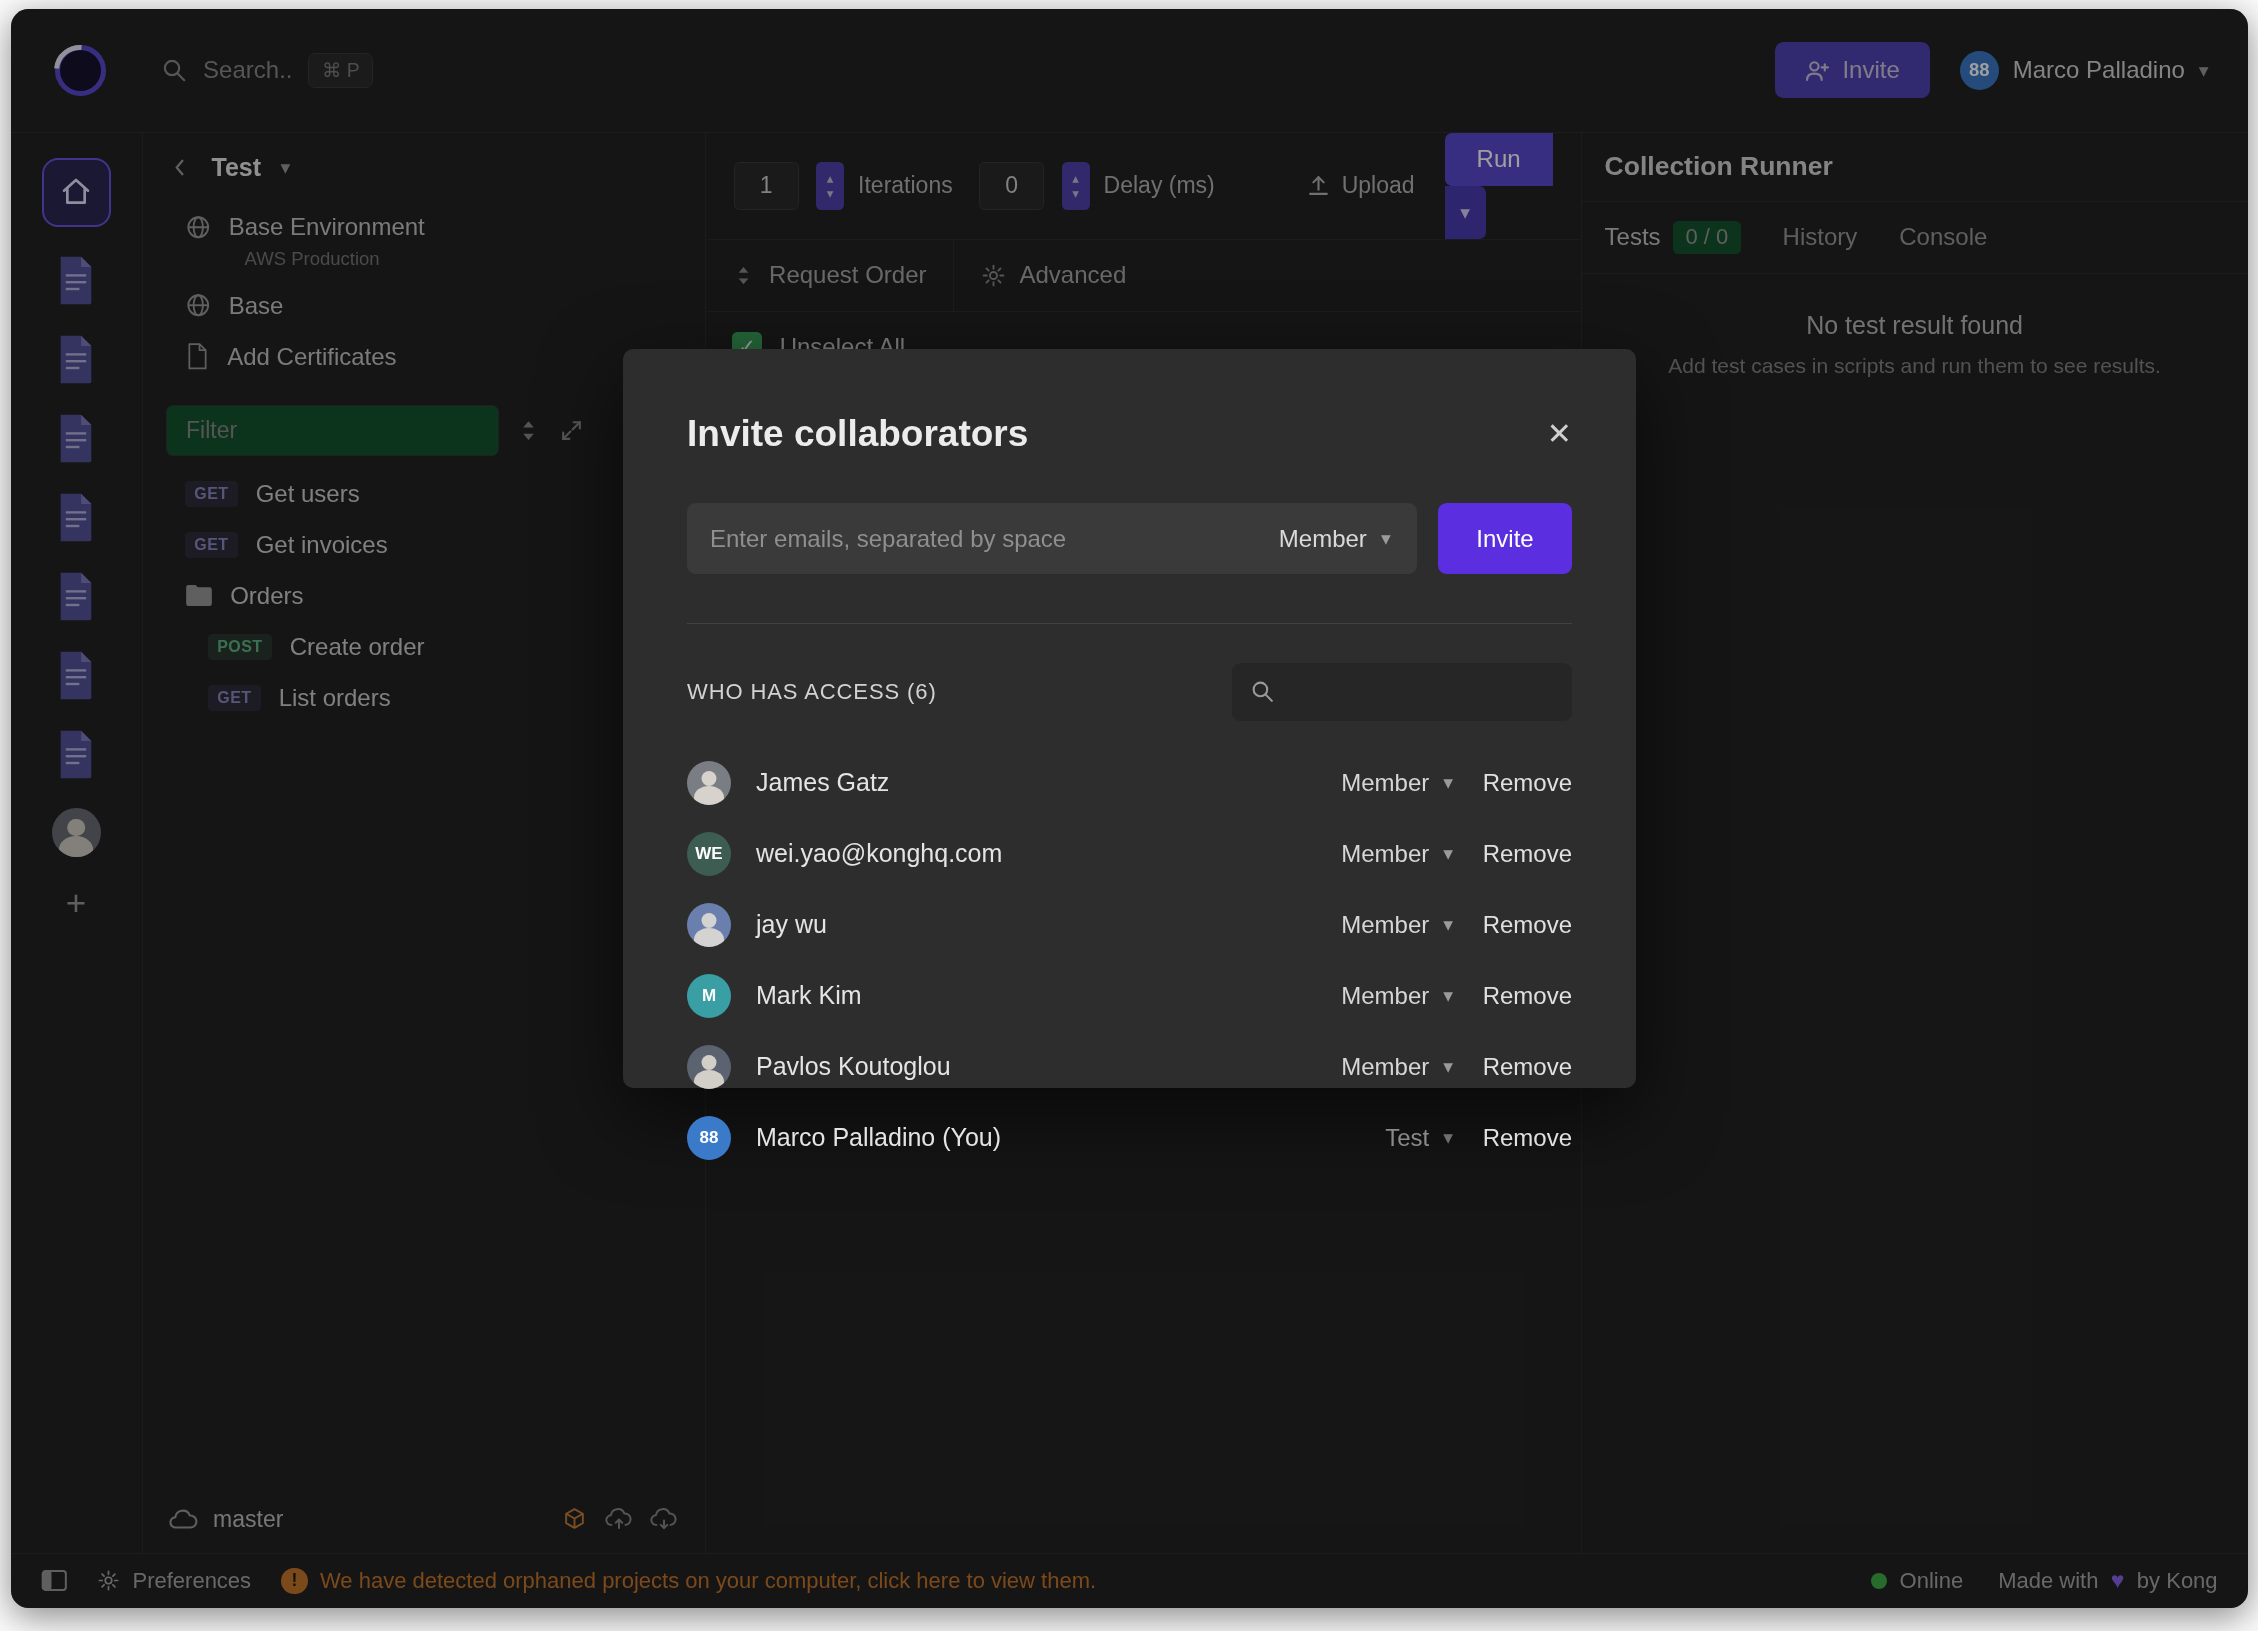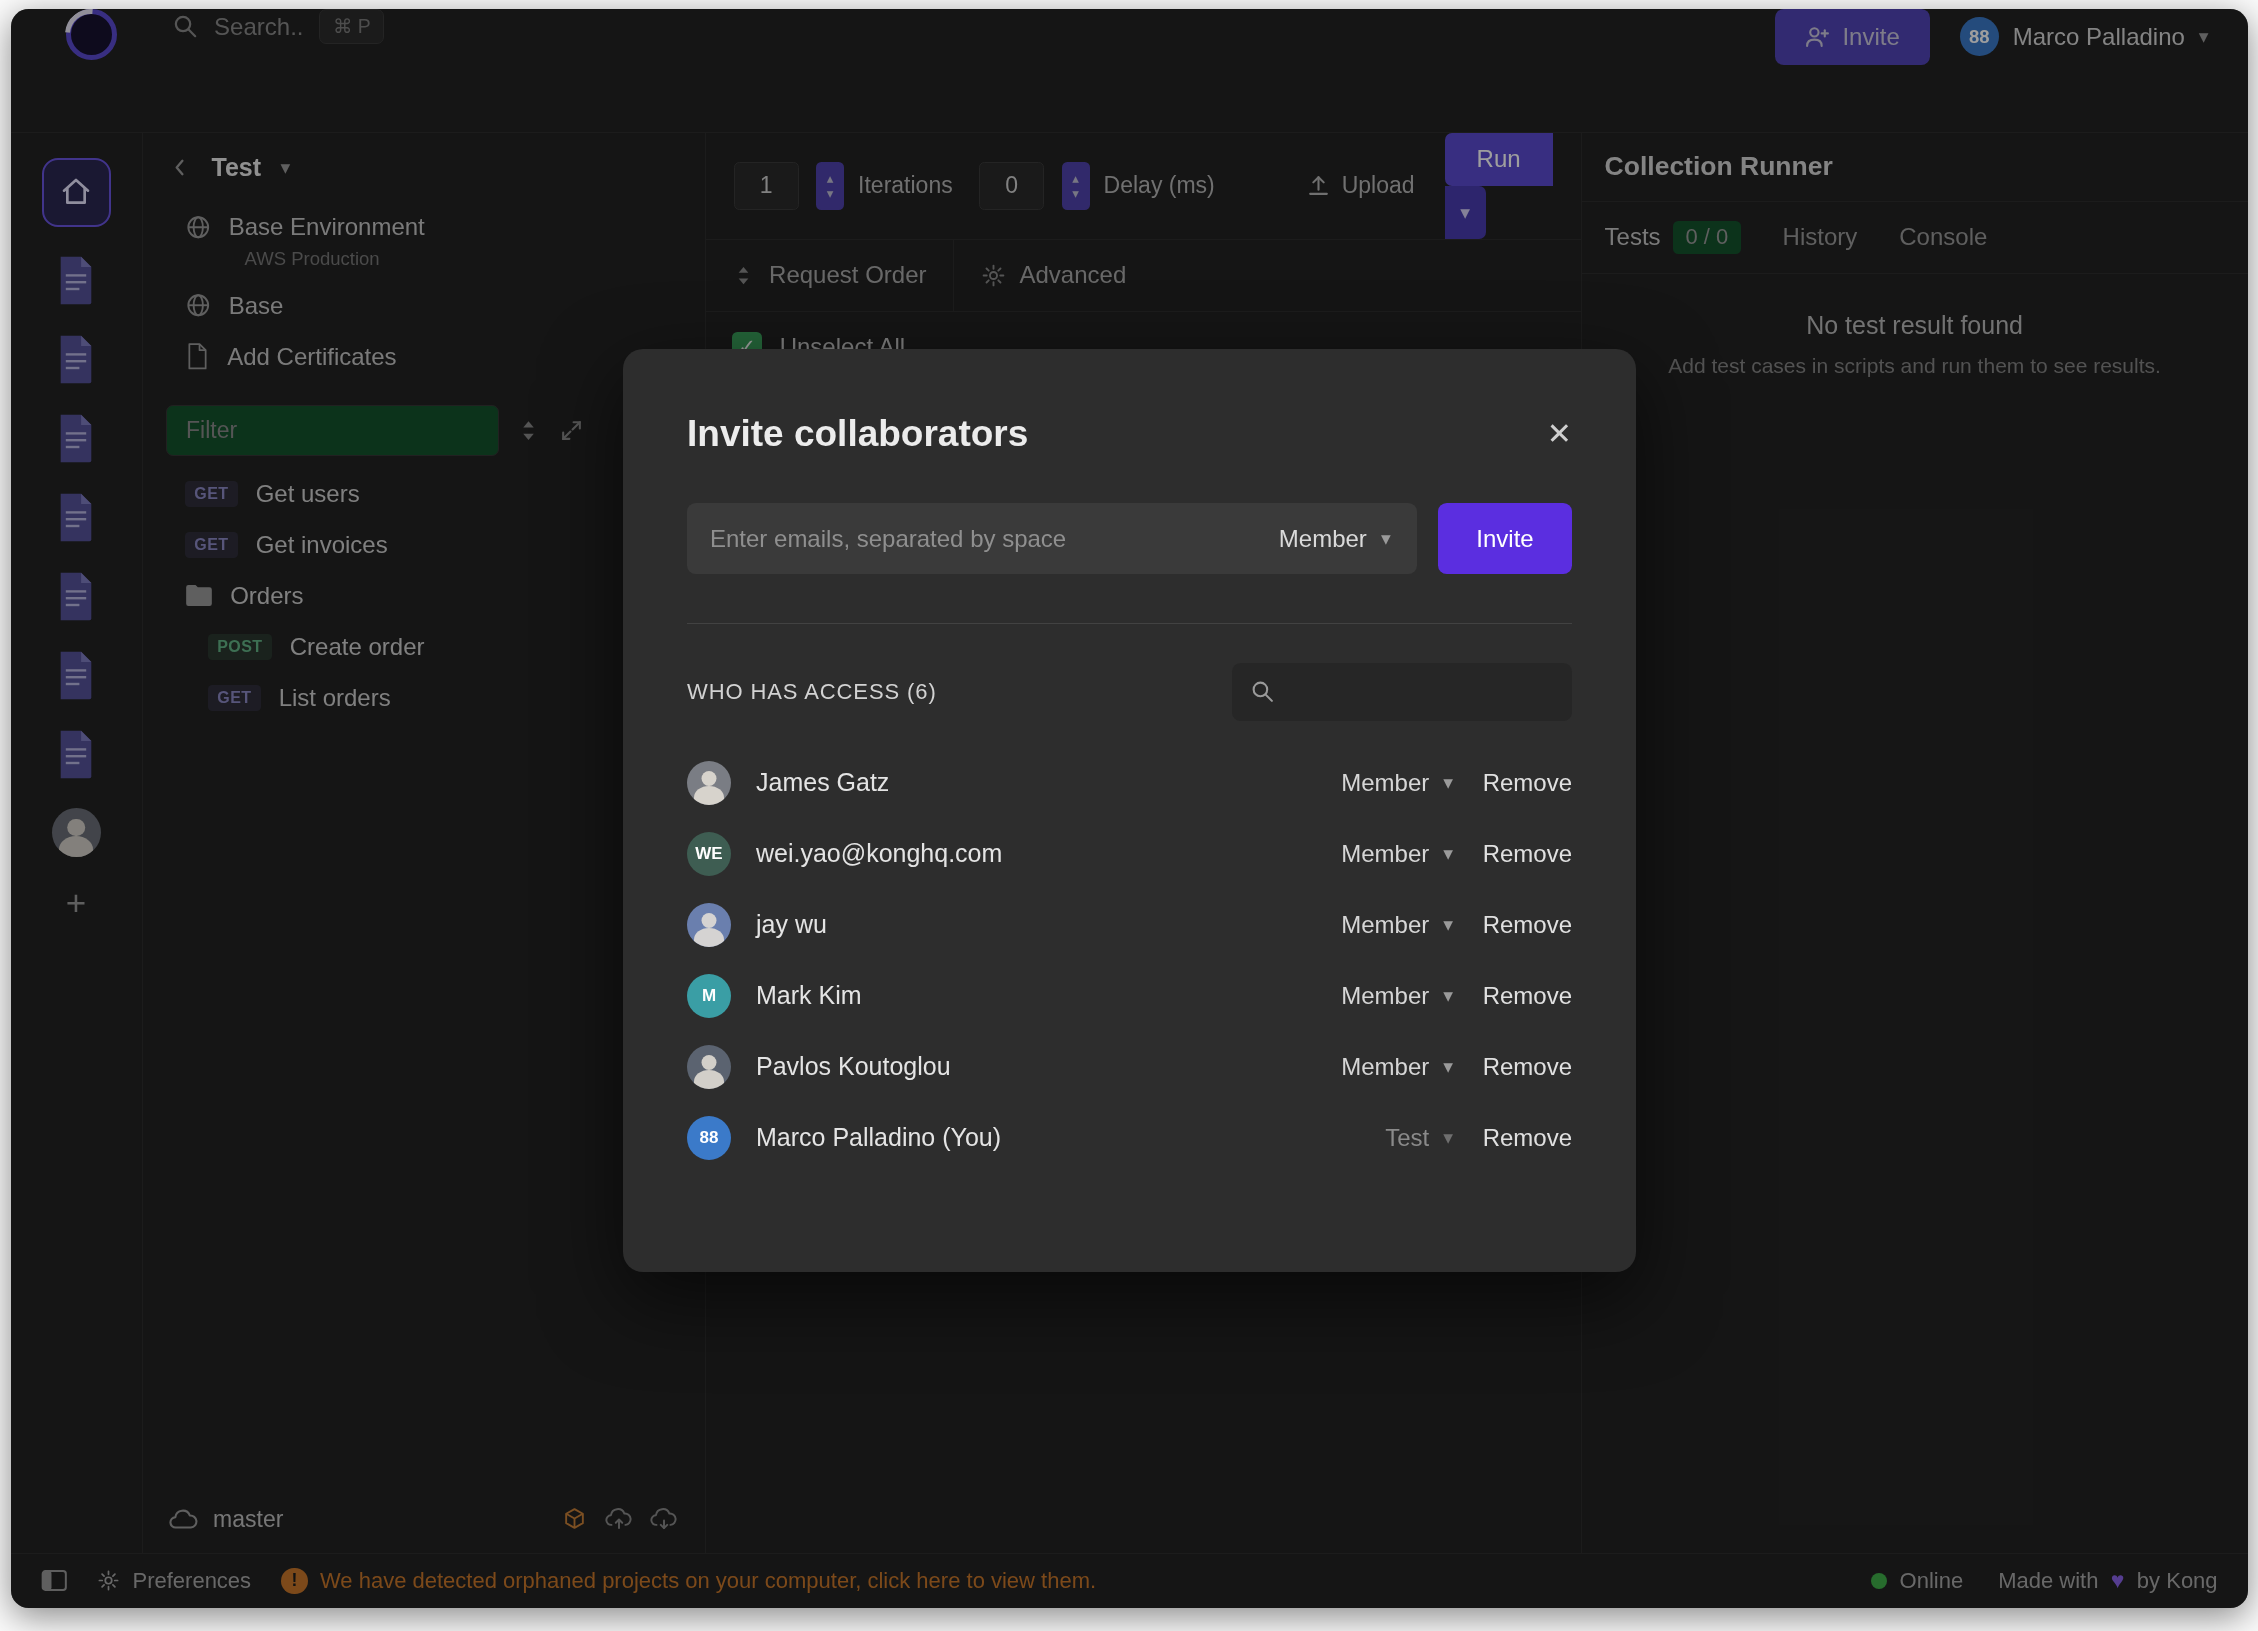--- a/index.html
+++ b/index.html
@@ -13,21 +13,21 @@
   .window {
     position:absolute; left:10.6px; top:8.8px; width:2237px; height:1599px;
     background:#232323; border-radius:17.6px; overflow:hidden;
     display:flex; flex-direction:column;
     box-shadow:0 8.8px 35px rgba(0,0,0,.45);
   }
   svg { display:block; }
   .icon { display:inline-flex; align-items:center; justify-content:center; flex:0 0 auto; }
 
   
-  .app-header { flex:0 0 124px; display:flex; align-items:flex-start; padding:0 39px 0 55px; border-bottom:0.9px solid #2e2e2e; }
+  .app-header { flex:0 0 124px; display:flex; align-items:center; padding:0 39px 0 44px; border-bottom:0.9px solid #2e2e2e; }
   .logo { width:51px; height:51px; border-radius:50%; border:5.3px solid var(--accent,#5b4bd0); background:#181230; position:relative; }
   .logo::before { content:""; position:absolute; left:-5.3px; top:-5.3px; width:41px; height:41px; border-radius:50%;
     border:5.3px solid transparent; border-top-color:#ece9f8; transform:rotate(-40deg); }
   .search-bar { display:flex; align-items:center; gap:16px; margin-left:55px; cursor:pointer; }
   .search-label { font-size:24px; color:#8a8a8a; }
   .kbd { font-size:19.4px; color:#7d7d7d; background:#2c2c2c; border:0.9px solid #3a3a3a; border-radius:7px; padding:5.3px 12.4px; }
   .header-right { margin-left:auto; display:flex; align-items:center; gap:30px; }
   .invite-top-btn { display:flex; align-items:center; gap:12.4px; background:var(--accent,#5b4bd0); opacity:.85;
     color:#e9e6ff; font-size:24px; border-radius:8.8px; height:56px; padding:0 30px; cursor:pointer; }
   .user-menu { display:flex; align-items:center; gap:14px; cursor:pointer; }
@@ -107,22 +107,22 @@
   .sb-group { display:flex; align-items:center; gap:12.4px; cursor:pointer; }
   .warn-dot { width:26.5px; height:26.5px; border-radius:50%; background:var(--warning,#c9772a); color:#1d1d1d;
     font-weight:bold; font-size:17.6px; display:flex; align-items:center; justify-content:center; }
   .warn-text { color:var(--warning,#c9772a); }
   .sb-right { margin-left:auto; display:flex; align-items:center; gap:35px; }
   .online-dot { width:16px; height:16px; border-radius:50%; background:var(--online,#3fae49); }
   .heart { color:#8a63e8; font-size:23px; }
 
   
   .dim { position:absolute; inset:0; background:rgba(0,0,0,.38); z-index:50; }
-  .modal { position:absolute; left:623px; top:349px; width:1013px; height:923px; z-index:60;
-    background:#2d2d2d; border-radius:20px; box-shadow:0 26.5px 79px rgba(0,0,0,.6); padding:0 64px; }
+  .modal { position:absolute; left:623px; top:349px; width:1013px; height:739px; z-index:60;
+    background:#2d2d2d; border-radius:10px; box-shadow:0 26.5px 79px rgba(0,0,0,.6); padding:0 64px; }
   .modal-head { padding-top:64px; display:flex; align-items:center; justify-content:space-between; }
   .modal-title { font-size:37px; font-weight:600; color:#ececec; }
   .modal-close { font-size:30px; color:#cfcfcf; cursor:pointer; line-height:1; }
   .invite-row { margin-top:48px; display:flex; gap:21px; height:71px; }
   .email-box { flex:1; display:flex; align-items:center; background:#3a3a3a; border-radius:8.8px; padding:0 14px 0 23px; }
   .email-input { flex:1; background:transparent; border:none; outline:none; color:#e0e0e0; font-size:24px; font-family:inherit; min-width:0; }
   .email-input::placeholder { color:#8f8f8f; }
   .role-select { display:flex; align-items:center; gap:14px; font-size:24px; color:#dadada; padding:0 12.4px; cursor:pointer; white-space:nowrap; }
   .invite-btn { width:134px; background:var(--invite,#5b2ee0); border:none; border-radius:8.8px; color:#fff; font-size:24px;
     font-family:inherit; cursor:pointer; }

